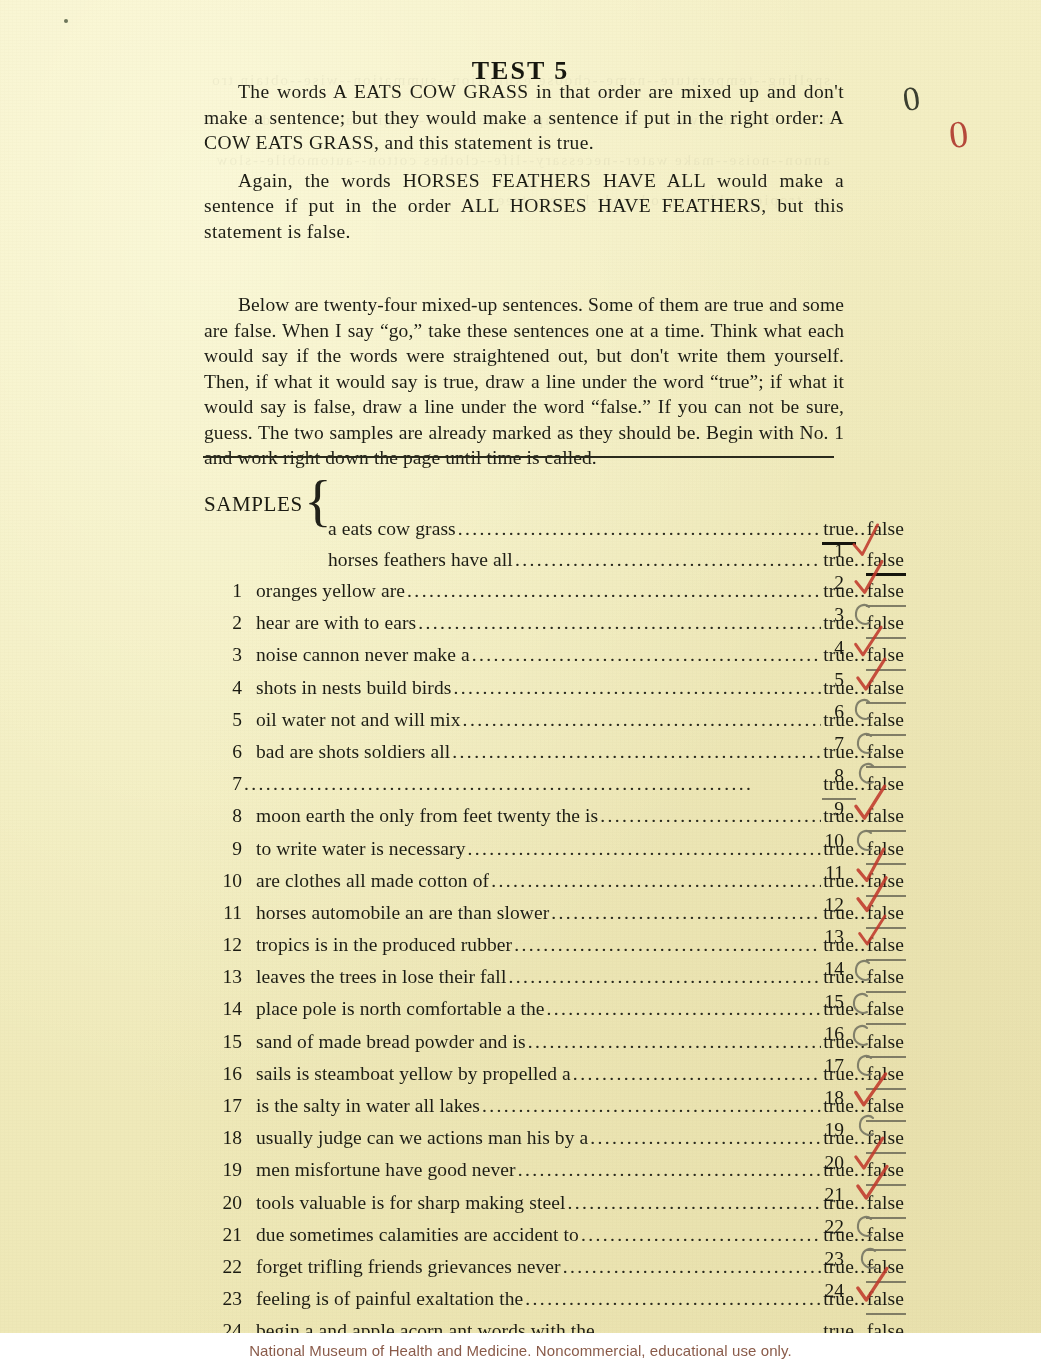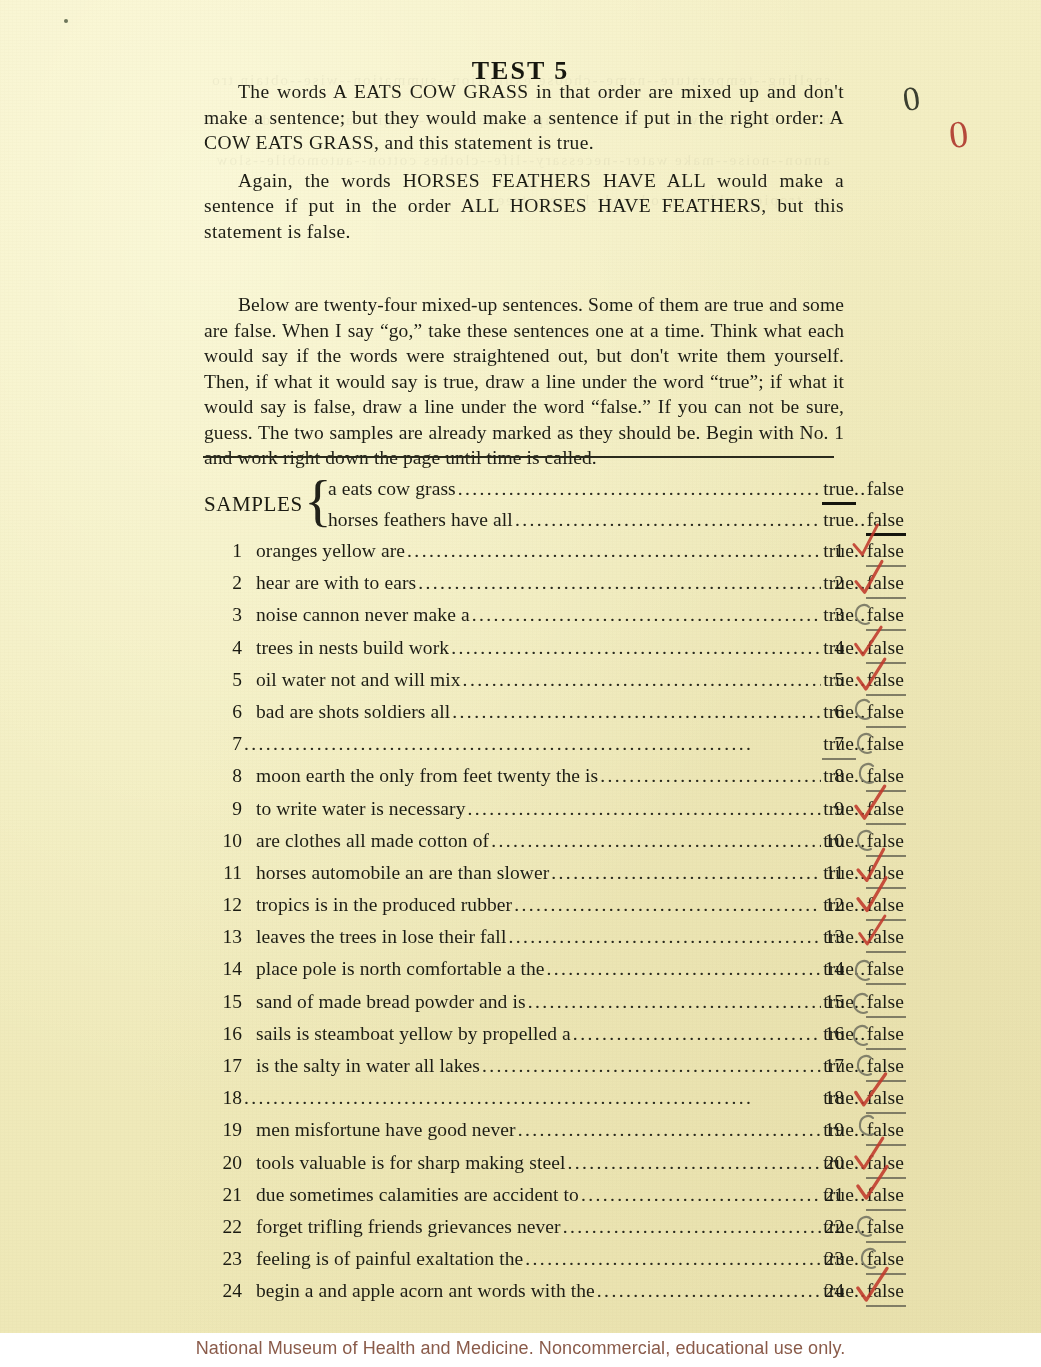--- a/index.html
+++ b/index.html
@@ -171,20 +171,21 @@
     min-width: 10px;
   }
   .answers {
     flex: 0 0 auto;
     white-space: nowrap;
     letter-spacing: 0.1px;
   }
   .tf {
     position: relative;
     display: inline-block;
+    margin-top: 40px;
   }
   .tf.sel-print::after,
   .tf.sel-pencil::after {
     content: "";
     position: absolute;
     left: -1px;
     right: -2px;
     bottom: -5px;
   }
   .tf.sel-print::after {
@@ -232,21 +233,21 @@
     height: 34px;
     background: #ffffff;
   }
   .footer-text {
     position: absolute;
     left: 0;
     right: 0;
     bottom: 8px;
     text-align: center;
     font-family: "Liberation Sans", sans-serif;
-    font-size: 18px;
+    font-size: 15px;
     color: #8a5b4a;
     letter-spacing: 0.1px;
   }
 
   .speck {
     position: absolute;
     width: 4px;
     height: 4px;
     border-radius: 50%;
     background: #3e4a32;
@@ -326,21 +327,21 @@
             <span class="answers"><span class="tf">true</span><span class="dots2">..</span><span class="tf sel-pencil">false</span></span>
             <span class="rightnum">3</span>
             <div class="mark" style="left: 648px; top: -2px;">
               <svg width="22" height="26" viewBox="0 0 22 26">
                 <path d="M17 5 C13 1, 5 3, 4 11 C3 19, 11 24, 17 21" fill="none" stroke="#7b7a66" stroke-width="2.1" stroke-linecap="round" opacity="0.95"></path>
               </svg>
             </div>
           </div>
           <div class="row">
             <span class="num">4</span>
-            <span class="sentence">trees in nests build work</span>
+            <span class="sentence">shots in nests build birds</span>
             <span class="leader">......................................................................</span>
             <span class="answers"><span class="tf">true</span><span class="dots2">..</span><span class="tf sel-pencil">false</span></span>
             <span class="rightnum">4</span>
             <div class="mark" style="left: 650px; top: -12px; transform: rotate(2deg);">
               <svg width="29.24" height="34.4" viewBox="0 0 34 40">
                 <path d="M2 23 L11 35 L31 2" fill="none" stroke="#c0392b" stroke-width="3.4" stroke-linecap="round" stroke-linejoin="round" opacity="0.88"></path>
               </svg>
             </div>
           </div>
           <div class="row">
@@ -493,20 +494,21 @@
             <span class="answers"><span class="tf">true</span><span class="dots2">..</span><span class="tf sel-pencil">false</span></span>
             <span class="rightnum">17</span>
             <div class="mark" style="left: 650px; top: -2px;">
               <svg width="22" height="26" viewBox="0 0 22 26">
                 <path d="M17 5 C13 1, 5 3, 4 11 C3 19, 11 24, 17 21" fill="none" stroke="#7b7a66" stroke-width="2.1" stroke-linecap="round" opacity="0.95"></path>
               </svg>
             </div>
           </div>
           <div class="row">
             <span class="num">18</span>
+            <span class="sentence">usually judge can we actions man his by a</span>
             <span class="leader">......................................................................</span>
             <span class="answers"><span class="tf">true</span><span class="dots2">..</span><span class="tf sel-pencil">false</span></span>
             <span class="rightnum">18</span>
             <div class="mark" style="left: 650px; top: -16px; transform: rotate(4deg);">
               <svg width="33.32" height="39.2" viewBox="0 0 34 40">
                 <path d="M2 23 L11 35 L31 2" fill="none" stroke="#c0392b" stroke-width="3.4" stroke-linecap="round" stroke-linejoin="round" opacity="0.88"></path>
               </svg>
             </div>
           </div>
           <div class="row">

